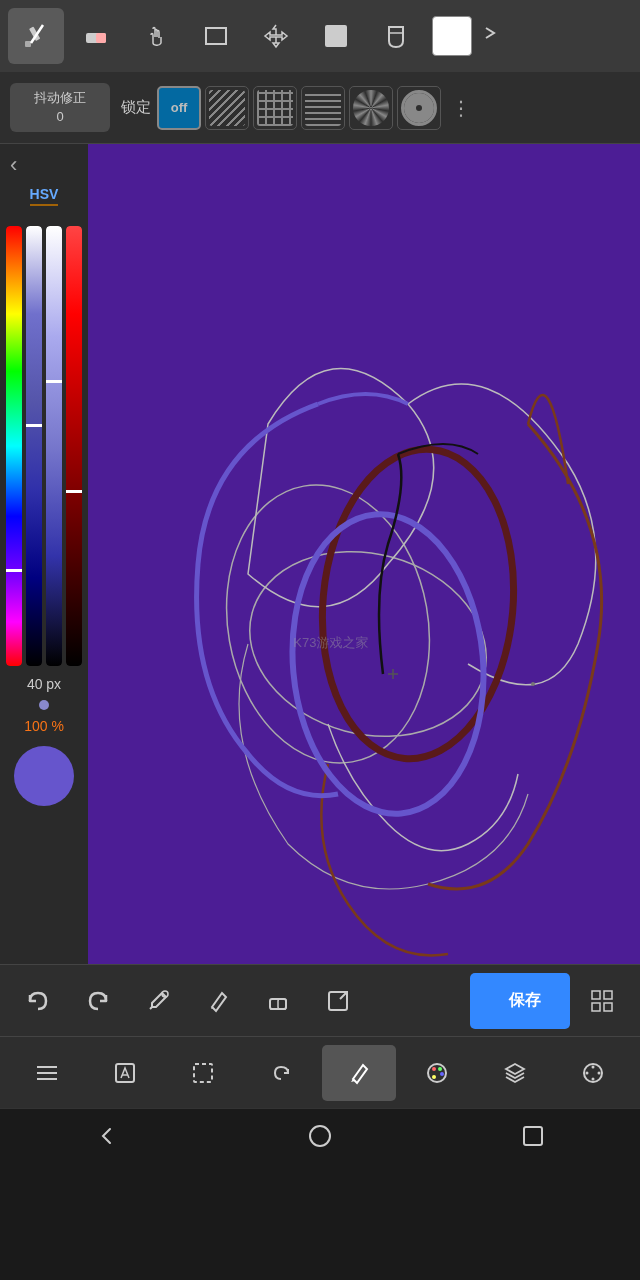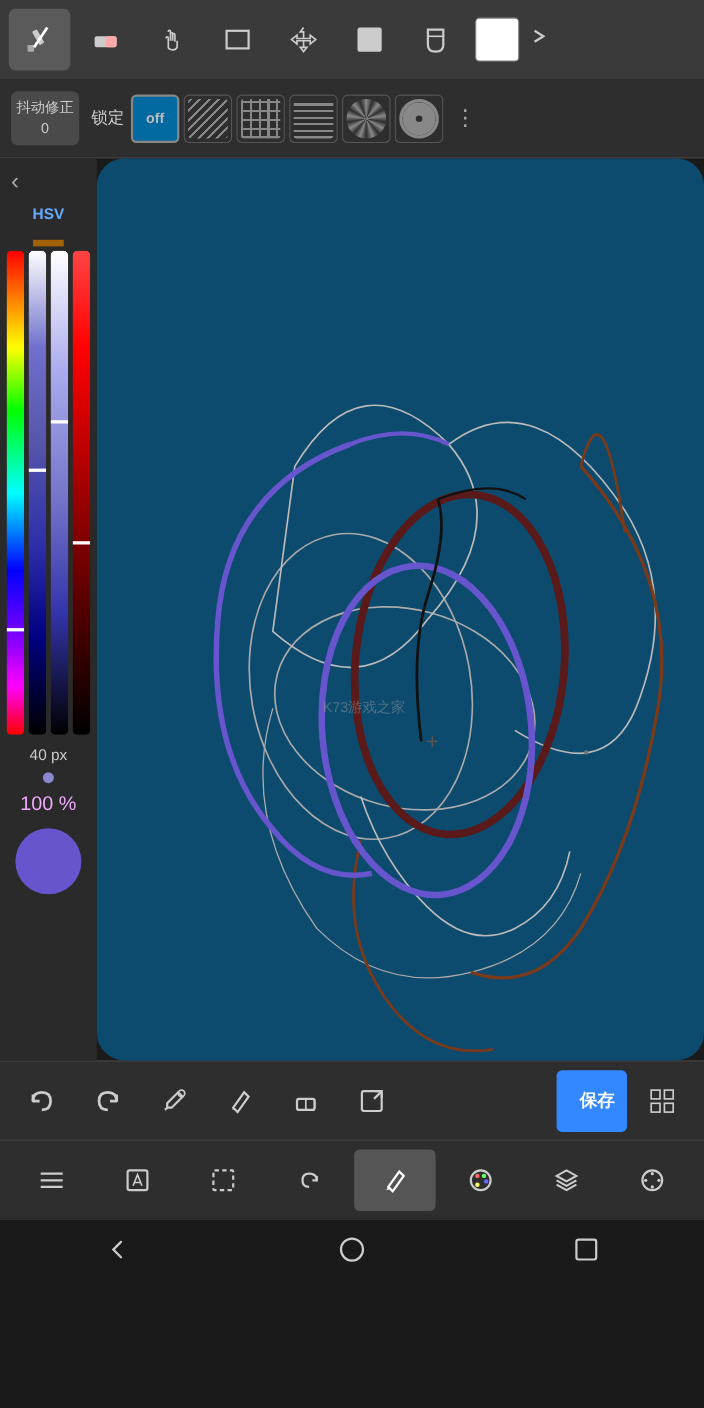--- a/index.html
+++ b/index.html
@@ -52,21 +52,21 @@
       align-items: center;
       background: #2e2e2e;
       height: 72px;
       padding: 0 10px;
       gap: 8px;
       border-bottom: 1px solid #444;
     }
     .shake-btn {
       background: #4a4a4a;
       border-radius: 6px;
-      padding: 6px 5px;
+      padding: 6px 24px;
       text-align: center;
       color: #ccc;
       font-size: 13px;
       line-height: 1.4;
       cursor: pointer;
     }
     .lock-section {
       display: flex;
       align-items: center;
       gap: 6px;
@@ -132,24 +132,24 @@
       font-size: 22px;
       cursor: pointer;
       align-self: flex-start;
       margin-left: 10px;
       margin-bottom: 4px;
     }
     .hsv-btn {
       color: #66aaff;
       font-size: 14px;
       font-weight: bold;
-      border-bottom: 6px solid #a16207;
-      padding-bottom: 16px;
-      cursor: pointer;
-      margin-bottom: 0;
+      border-bottom: 2px solid #a16207;
+      padding-bottom: 2px;
+      cursor: pointer;
+      margin-bottom: 16px;
     }
     .color-sliders {
       display: flex;
       gap: 4px;
       width: 76px;
       height: 440px;
     }
     .slider-col {
       flex: 1;
       border-radius: 4px;
@@ -186,39 +186,38 @@
       margin-top: 6px;
     }
     .opacity-dot {
       width: 10px;
       height: 10px;
       border-radius: 50%;
       background: #8888cc;
       margin: 4px auto;
     }
     .opacity-label {
-      color: #f0abfc;
-      font-size: 18px;
+      color: #f97316;
+      font-size: 14px;
     }
     .color-preview {
       width: 60px;
       height: 60px;
       border-radius: 50%;
       background: #6655cc;
       margin-top: 8px;
       cursor: pointer;
     }
 
     
     .canvas-area {
       flex: 1;
-      background: #0c4a6e;
+      background: #4c1d95;
       position: relative;
       overflow: hidden;
-      border-radius: 25px;
     }
     .watermark {
       position: absolute;
       bottom: 40%;
       left: 50%;
       transform: translateX(-50%);
       color: rgba(180,180,180,0.5);
       font-size: 13px;
       white-space: nowrap;
       pointer-events: none;
@@ -242,21 +241,21 @@
       justify-content: center;
       color: #ccc;
       font-size: 22px;
       cursor: pointer;
       border-radius: 5px;
     }
     .bt-btn.save-btn {
       background: #3388ff;
       color: #fff;
       font-size: 16px;
-      width: 64px;
+      width: 100px;
       font-weight: bold;
       padding-left: 10px;
     }
     .bt-spacer { flex: 1; }
 
     
     .bottom-toolbar2 {
       display: flex;
       align-items: center;
       background: #2e2e2e;

